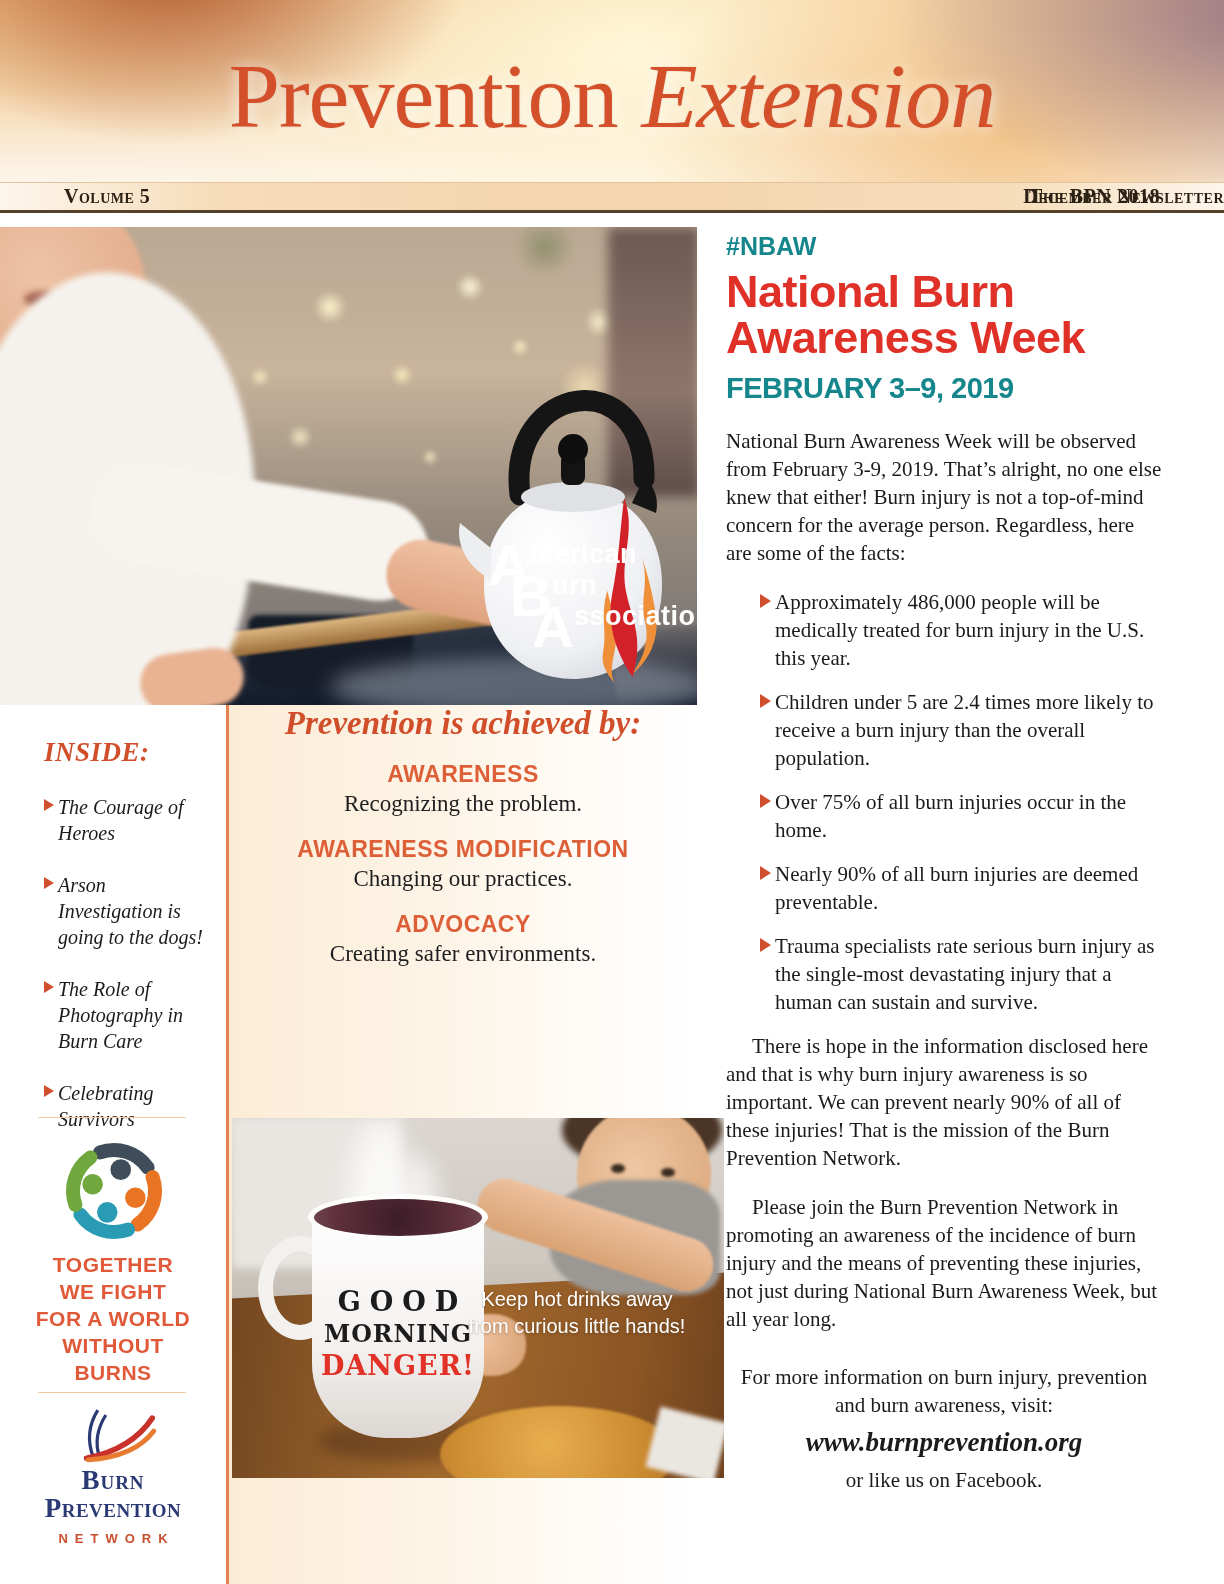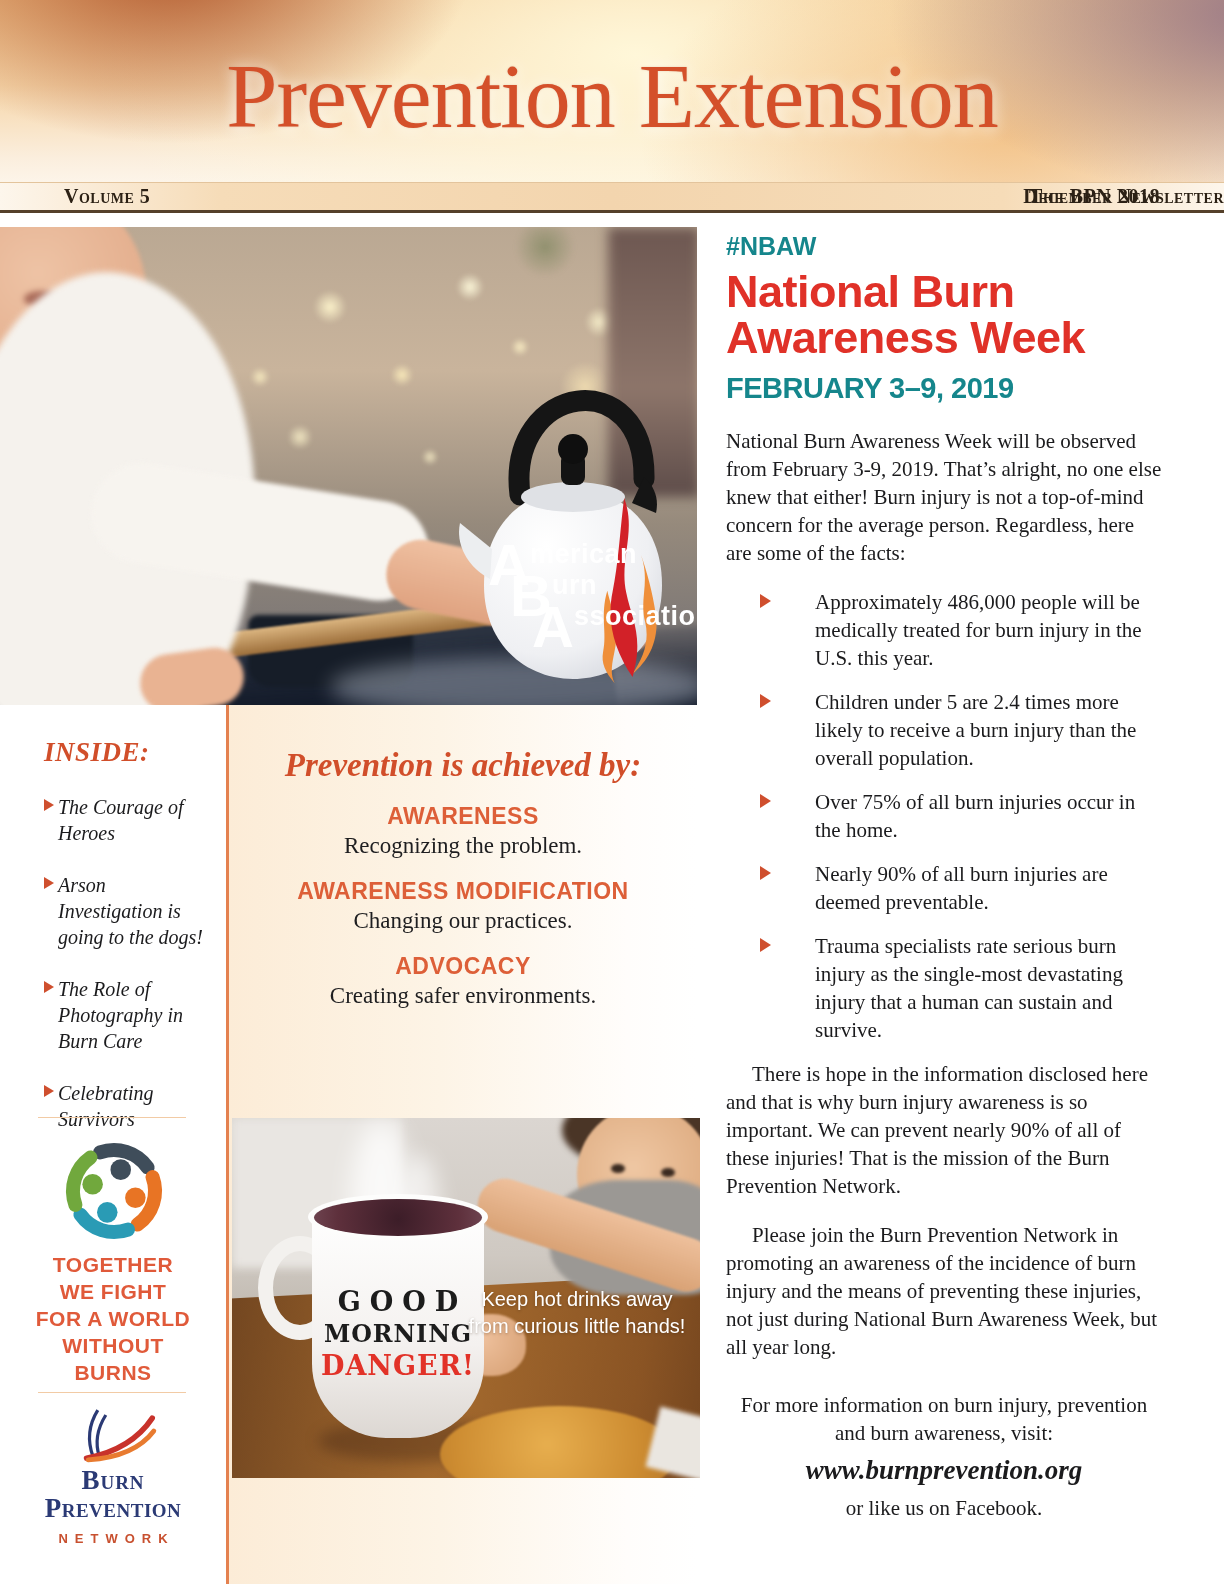--- a/index.html
+++ b/index.html
@@ -10,21 +10,21 @@
   .header{position:absolute;left:0;top:0;width:1224px;height:213px;
     background:
       radial-gradient(ellipse 430px 260px at 14% -18%, rgba(175,85,43,.95), rgba(175,85,43,0) 70%),
       radial-gradient(ellipse 620px 300px at 104% 6%, rgba(143,112,134,.9), rgba(143,112,134,0) 62%),
       radial-gradient(ellipse 520px 300px at 82% 64%, rgba(242,190,128,.85), rgba(242,190,128,0) 70%),
       radial-gradient(ellipse 760px 380px at 52% 26%, #fff7d9, rgba(255,247,217,0) 72%),
       linear-gradient(180deg,#f2c68d 0%,#f6d6a9 40%,#fbeedd 74%,#fffdf8 100%);}
   .masthead{position:absolute;left:0;top:50px;width:100%;text-align:center;
     font-size:92px;letter-spacing:-1px;color:#d4502a;
     text-shadow:0 2px 16px rgba(255,255,255,.9),0 0 2px rgba(140,50,15,.25);line-height:1;}
-  .masthead .accent{margin-left:24px;}
+  .masthead .accent{font-style:italic;margin-left:24px;}
   .issue-bar{position:absolute;left:0;bottom:0;width:100%;height:31px;box-sizing:border-box;
     background:linear-gradient(90deg,#fdf6ec,#f6dcb8 18%,#f3d5ae 50%,#f6dcb8 82%,#fdf6ec);
     border-top:1px solid #e3c49c;border-bottom:3px solid #55402a;
     display:flex;align-items:center;justify-content:space-between;padding:0 64px;
     font-variant:small-caps;font-weight:700;font-size:20px;color:#2c2115;letter-spacing:.5px;}
   .issue-bar .center{position:absolute;left:0;width:100%;text-align:right;pointer-events:none;}
 
   
   .top-photo{position:absolute;left:0;top:227px;width:697px;height:478px;overflow:hidden;
     background:linear-gradient(180deg,#baa893 0%,#c9b49c 30%,#968a7c 62%,#6d6c72 100%);}
@@ -80,21 +80,21 @@
 
   
   .right-col{position:absolute;left:726px;top:232px;width:436px;}
   .hashtag{font-family:"Liberation Sans",sans-serif;font-weight:700;font-size:25px;color:#15868c;}
   .article-title{font-family:"Liberation Sans",sans-serif;font-weight:700;font-size:45px;
     line-height:1.03;color:#e03128;letter-spacing:-.5px;margin-top:8px;}
   .dateline{font-family:"Liberation Sans",sans-serif;font-weight:700;font-size:29px;color:#15868c;
     margin-top:10px;letter-spacing:-.5px;}
   .intro{font-size:21px;line-height:28px;margin-top:22px;}
   .facts{margin-top:18px;padding-left:34px;}
-  .fact{display:flex;margin-bottom:16px;gap:40px;}
+  .fact{display:flex;margin-bottom:16px;}
   .tri{flex:0 0 auto;width:0;height:0;border-left:11px solid #cf4f2e;
     border-top:7px solid transparent;border-bottom:7px solid transparent;margin:6px 4px 0 0;}
   .fact-text{font-size:21px;line-height:28px;}
   .body-para{font-size:21px;line-height:28px;text-indent:26px;margin-top:0;}
   .body-para.first{margin-top:12px;}
   .info-block{margin-top:30px;text-align:center;}
   .info-line{font-size:21px;line-height:28px;}
   .website{font-size:27px;font-weight:700;font-style:italic;margin-top:8px;}
   .facebook{font-size:21px;margin-top:10px;}
 
@@ -114,30 +114,30 @@
   .bpn-flame{width:90px;height:56px;}
   .bpn-burn{font-variant:small-caps;font-weight:700;font-size:27px;line-height:26px;color:#2b3a75;letter-spacing:1px;}
   .bpn-prevention{font-variant:small-caps;font-weight:700;font-size:27px;line-height:30px;color:#2b3a75;letter-spacing:.5px;}
   .bpn-network{font-family:"Liberation Sans",sans-serif;font-weight:700;font-size:13px;
     letter-spacing:7px;color:#c8502f;margin-top:8px;text-indent:7px;text-align:center;}
 
   
   .midcol{position:absolute;left:226px;top:705px;width:471px;height:879px;box-sizing:border-box;
     border-left:3px solid #e4814f;
     background:linear-gradient(90deg,#fcecd7 0%,#fdf4e6 45%,#fffdfb 85%,#ffffff 100%);}
-  .prevention{padding-top:42px;text-align:center;}
+  .prevention{text-align:center;}
   .prevention-heading{font-size:33px;font-weight:700;font-style:italic;color:#d14e2a;}
   .method{margin-top:19px;}
   .method-label{font-family:"Liberation Sans",sans-serif;font-weight:700;font-size:23px;
     color:#dd5f38;letter-spacing:.5px;}
   .method-desc{font-size:23px;margin-top:3px;color:#1e1e20;}
 
   
   .mug-photo{position:absolute;left:3px;top:413px;width:468px;height:360px;overflow:hidden;
-    background:linear-gradient(180deg,#dbd6d1 0%,#cfc9c2 38%,#c0b9b0 55%);}
+    background:linear-gradient(180deg,#dbd6d1 0%,#cfc9c2 38%,#c0b9b0 55%);padding-left:24px;}
   .mp-window{position:absolute;left:0;top:0;width:170px;height:150px;filter:blur(5px);background:#e9e6e2;}
   .mp-table{position:absolute;left:-20px;top:168px;width:520px;height:220px;filter:blur(.5px);
     transform:rotate(-3deg);
     background:linear-gradient(100deg,#6e431f 0%,#a46a2e 45%,#8a5424 80%,#6b3f1c 100%);}
   .mp-hair{position:absolute;left:330px;top:-28px;width:160px;height:80px;filter:blur(3px);
     background:#4a3526;border-radius:50%;}
   .mp-head{position:absolute;left:345px;top:-12px;width:134px;height:136px;filter:blur(1px);
     background:radial-gradient(circle at 42% 45%,#efc7a3,#d9a477);border-radius:50%;}
   .mp-eye{position:absolute;width:14px;height:9px;background:#3a2a20;border-radius:50%;filter:blur(1px);}
   .mp-shirt{position:absolute;left:318px;top:62px;width:170px;height:115px;filter:blur(2px);

